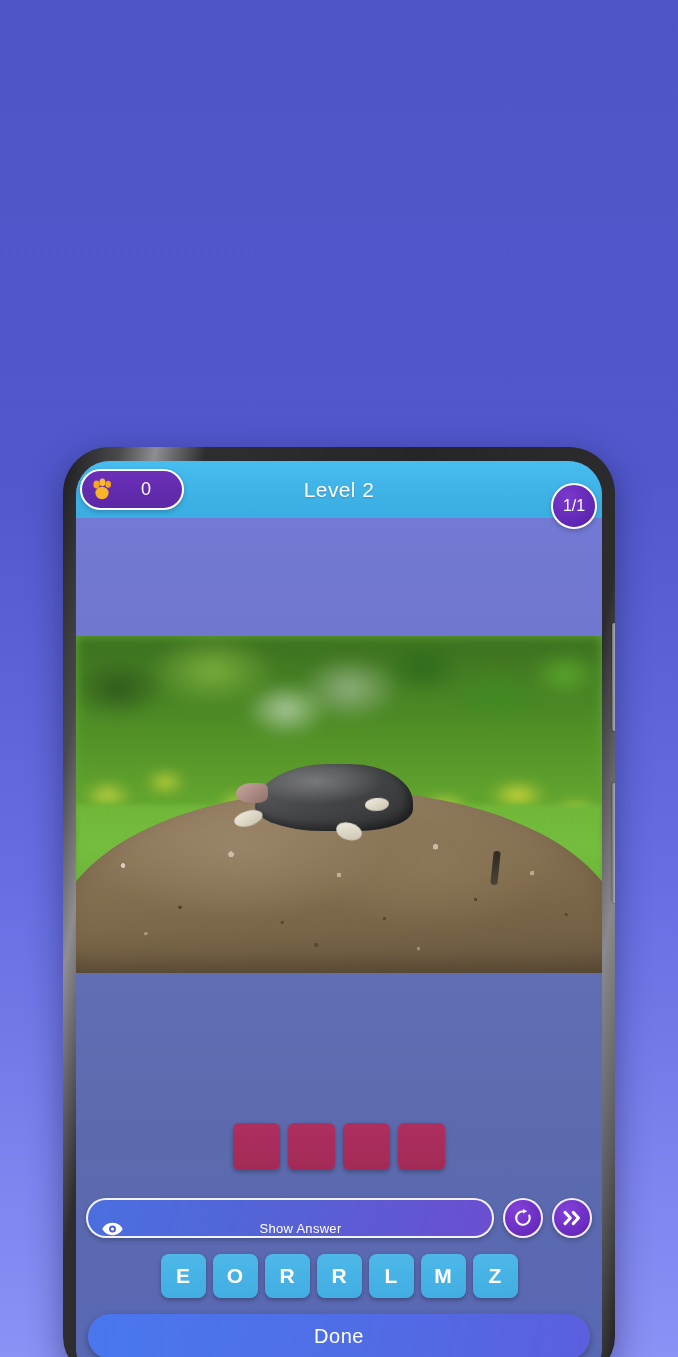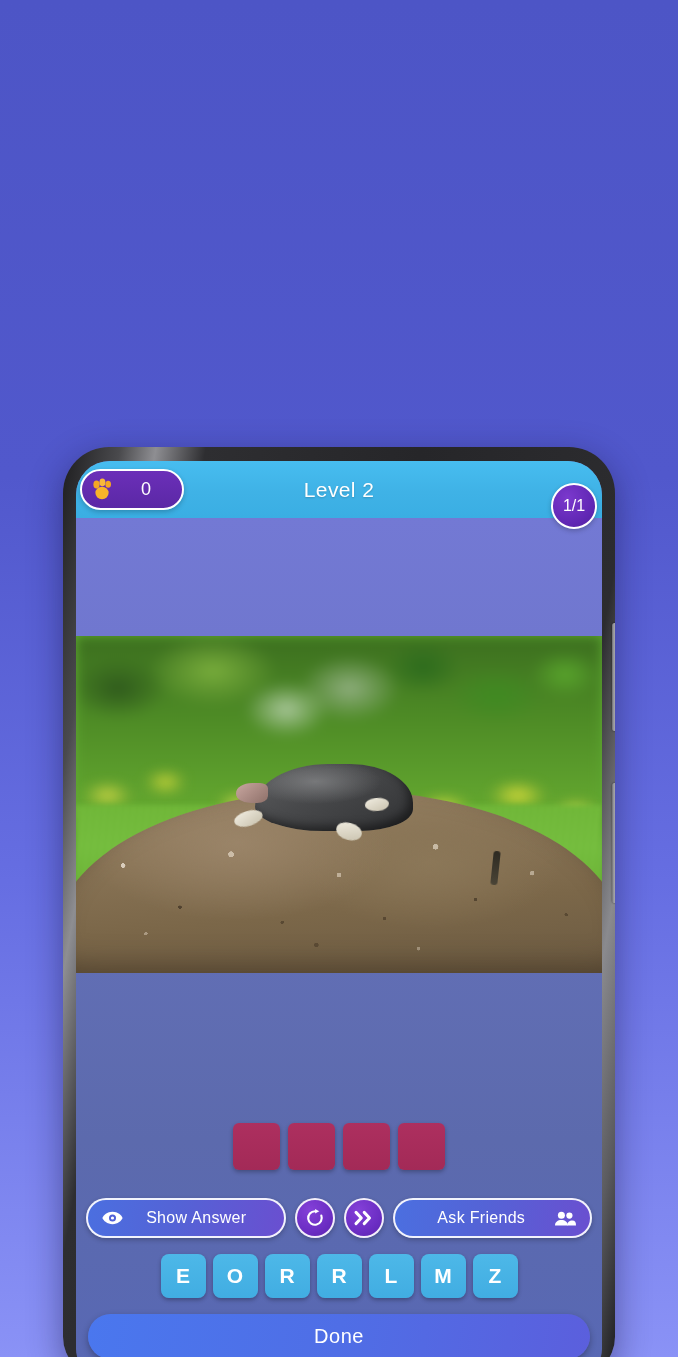--- a/index.html
+++ b/index.html
@@ -282,25 +282,25 @@
     padding: 0 10px 16px 10px;
   }
 
   .pill-btn {
     height: 40px;
     flex: 1 1 0;
     border-radius: 20px;
     border: 2px solid rgba(255,255,255,.92);
     background: linear-gradient(100deg, #4b6fe0 0%, #5463d6 45%, #6a4fd0 100%);
     display: flex;
-    align-items: center;
+    align-items: flex-end;
     justify-content: space-between;
     padding: 0 14px;
     color: #fff;
-    font-size: 16px;
+    font-size: 13px;
     box-shadow: 0 2px 5px rgba(0,0,0,.24);
     cursor: pointer;
   }
   .pill-btn .pill-label { flex: 1; text-align: center; letter-spacing: .3px; }
 
   .round-btn {
     width: 40px;
     height: 40px;
     flex: 0 0 40px;
     border-radius: 50%;
@@ -430,31 +430,20 @@
 
       <div class="round-btn">
         <span>
           <svg class="ico" width="21" height="18" viewBox="0 0 21 18" aria-hidden="true">
             <path d="M3 3.4 L8.3 9 L3 14.6" fill="none" stroke="#ffffff" stroke-width="3" stroke-linecap="round" stroke-linejoin="round"></path>
             <path d="M11.2 3.4 L16.5 9 L11.2 14.6" fill="none" stroke="#ffffff" stroke-width="3" stroke-linecap="round" stroke-linejoin="round"></path>
           </svg>
         </span>
       </div>
 
-      <div class="pill-btn">
-        <span class="pill-label">Ask Friends</span>
-        <span>
-          <svg class="ico" width="22" height="15" viewBox="0 0 22 15" aria-hidden="true">
-            <circle cx="7.4" cy="4.2" r="3.5" fill="#ffffff"></circle>
-            <circle cx="15.4" cy="4.6" r="3.1" fill="#ffffff"></circle>
-            <path d="M1 14.4c0-3.4 2.9-5.3 6.4-5.3s6.4 1.9 6.4 5.3z" fill="#ffffff"></path>
-            <path d="M13.2 14.4c0-3.1 2.3-4.8 5.1-4.8s3.7 1.7 3.7 4.8z" fill="#ffffff"></path>
-          </svg>
-        </span>
-      </div>
     </div>
 
     <div class="letters-row">
       <div class="letter-tile">E</div>
       <div class="letter-tile">O</div>
       <div class="letter-tile">R</div>
       <div class="letter-tile">R</div>
       <div class="letter-tile">L</div>
       <div class="letter-tile">M</div>
       <div class="letter-tile">Z</div>

